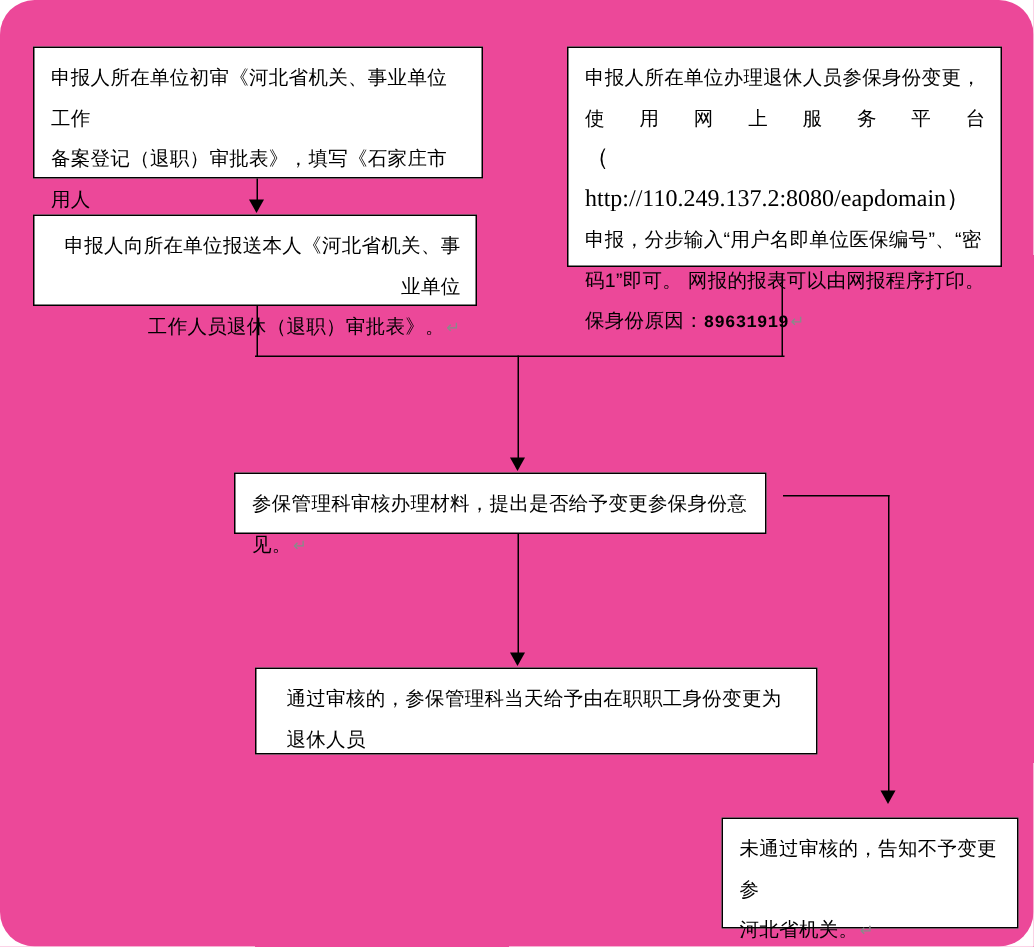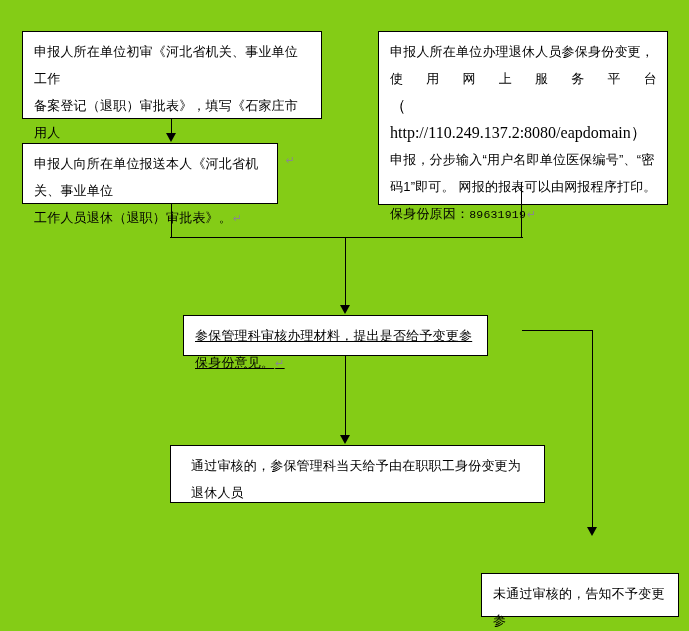--- a/index.html
+++ b/index.html
@@ -4,23 +4,24 @@
 <style>
   html, body {
     margin: 0;
     padding: 0;
     background: #ffffff;
   }
   #canvas {
     position: relative;
     width: 689px;
     height: 631px;
-    background: #84cc16;
+    background: #ec4899;
     font-family: "Liberation Sans", "DejaVu Sans", sans-serif;
     overflow: hidden;
+    border-radius: 23px;
   }
   .node {
     position: absolute;
     box-sizing: border-box;
     border: 1px solid #000000;
     background: #ffffff;
     color: #000000;
     font-size: 13px;
     line-height: 27px;
     padding: 6px 10px 6px 11px;
@@ -41,20 +42,21 @@
     letter-spacing: 0px;
   }
   .justify-spread {
     display: flex;
     justify-content: space-between;
     width: 100%;
   }
   .phone-num {
     font-family: "Liberation Mono", "DejaVu Sans Mono", monospace;
     font-size: 11.5px;
+    font-weight: bold;
   }
   
   .vline {
     position: absolute;
     width: 0;
     border-left: 1.4px solid #000000;
   }
   .hline {
     position: absolute;
     height: 0;
@@ -63,25 +65,25 @@
   .arrowhead {
     position: absolute;
     width: 0;
     height: 0;
     border-left: 5.5px solid transparent;
     border-right: 5.5px solid transparent;
     border-top: 9px solid #000000;
   }
   
   #node-initial-review   { left: 22px;  top: 31px;  width: 300px; height: 88px; }
-  #node-submit-form      { left: 22px;  top: 143px; width: 256px; height: 61px; }
-  #node-online-platform  { left: 378px; top: 31px;  width: 290px; height: 174px; }
-  #node-review-opinion   { left: 183px; top: 315px; width: 305px; height: 41px; text-decoration: underline; }
+  #node-submit-form      { left: 22px;  top: 143px; width: 296px; height: 61px; text-align: right; }
+  #node-online-platform  { left: 378px; top: 31px;  width: 290px; height: 147px; }
+  #node-review-opinion   { left: 156px; top: 315px; width: 355px; height: 41px; }
   #node-approved         { left: 170px; top: 445px; width: 375px; height: 58px; padding-left: 20px; }
-  #node-rejected         { left: 481px; top: 545px; width: 198px; height: 44px; margin-top: 28px; }
+  #node-rejected         { left: 481px; top: 545px; width: 198px; height: 74px; }
 </style>
 </head>
 <body>
 
 <div id="canvas">
 
   <div class="node" id="node-initial-review">
     <p>申报人所在单位初审《河北省机关、事业单位工作</p>
     <p>备案登记（退职）审批表》，填写《石家庄市用人</p>
     <p><span>单位参加医疗保险人员退休变更情况表》。</span><span class="pilcrow">↵</span></p>

